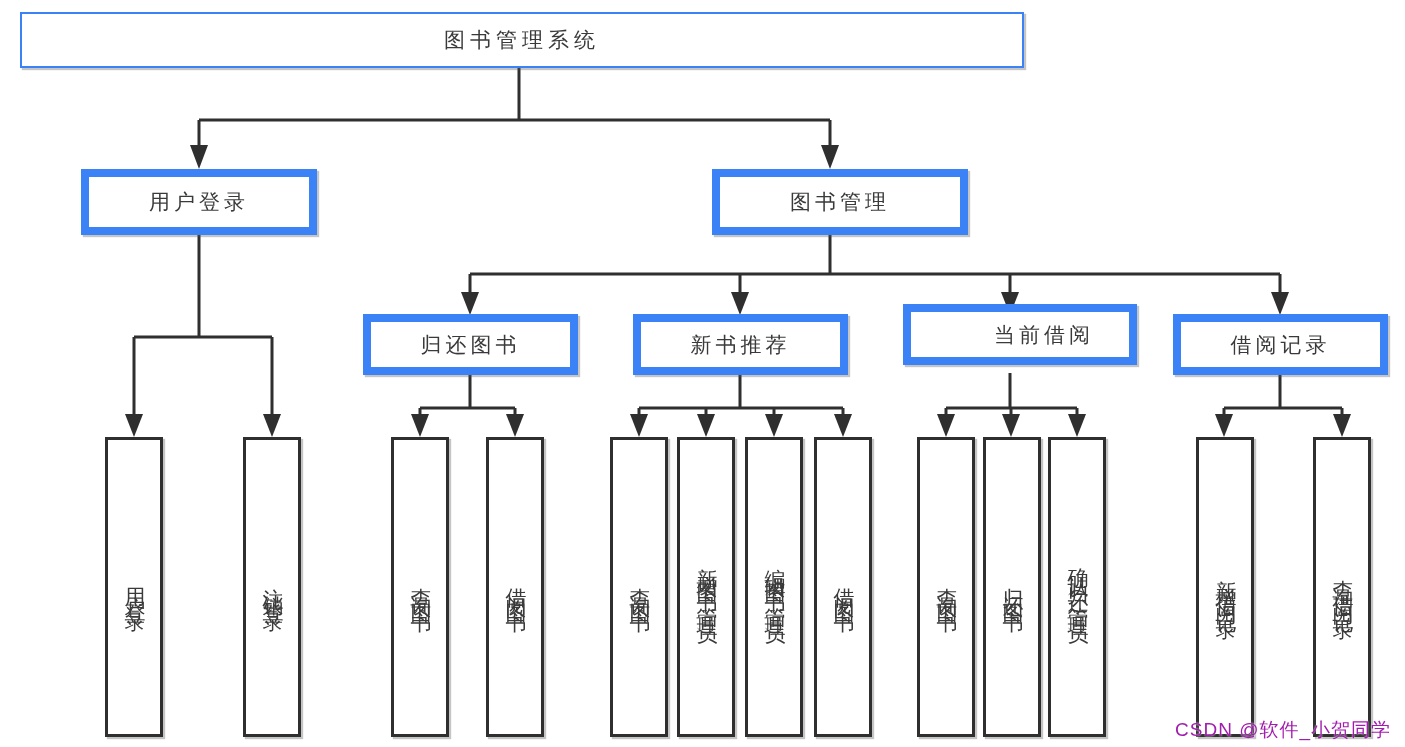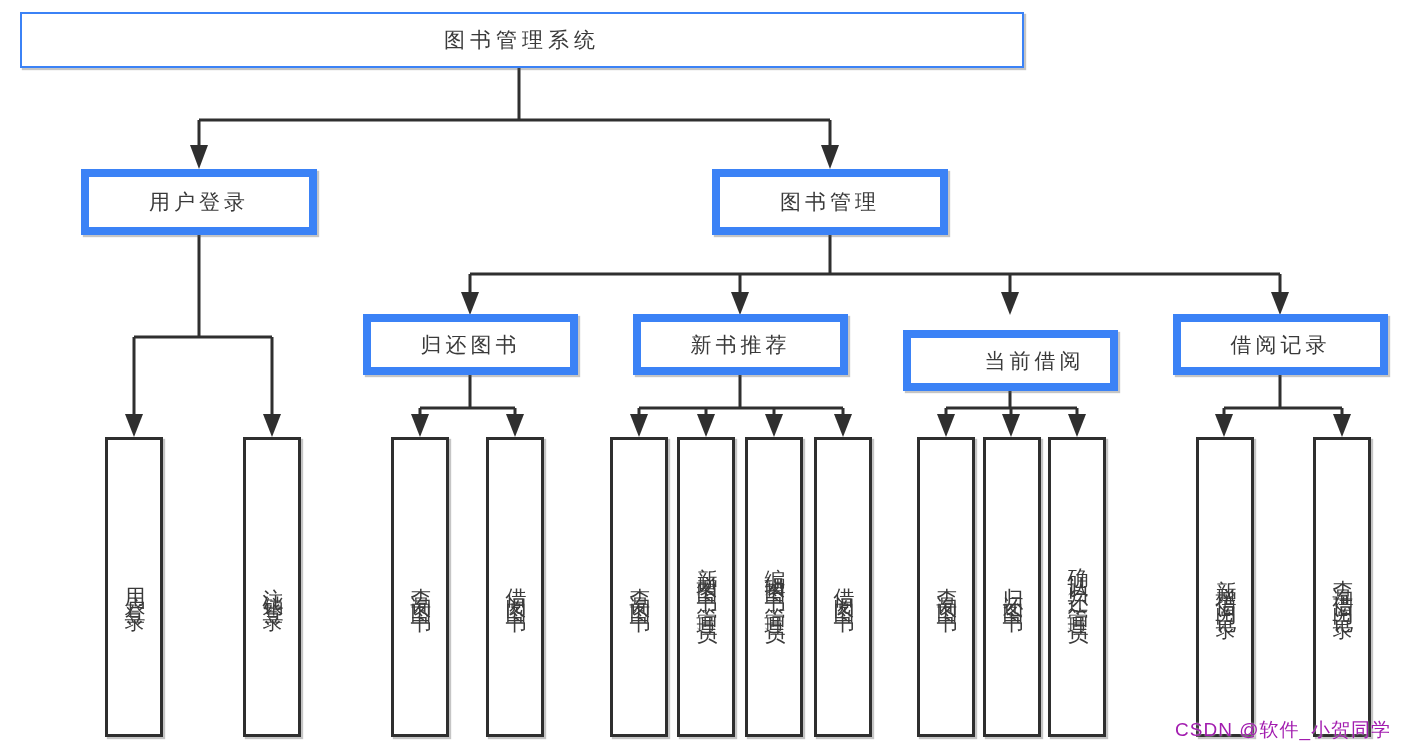--- a/index.html
+++ b/index.html
@@ -91,25 +91,25 @@
       <path d="M1068 414 L1086 414 L1077 437 Z"></path>
 
       <path d="M1215 414 L1233 414 L1224 437 Z"></path>
       <path d="M1333 414 L1351 414 L1342 437 Z"></path>
     </g>
   </svg>
 
   <div class="node root" style="left:20px;top:12px;width:1004px;height:56px;">图书管理系统</div>
 
   <div class="node" style="left:81px;top:169px;width:236px;height:66px;">用户登录</div>
-  <div class="node" style="left:712px;top:169px;width:236px;height:66px;text-align:center;">图书管理</div>
+  <div class="node" style="left:712px;top:169px;width:256px;height:66px;text-align:center;">图书管理</div>
 
   <div class="node" style="left:363px;top:314px;width:215px;height:61px;">归还图书</div>
   <div class="node" style="left:633px;top:314px;width:215px;height:61px;">新书推荐</div>
-  <div class="node" style="left:903px;top:330px;width:215px;height:61px;padding-left:48px;">当前借阅</div>
+  <div class="node" style="left:903px;top:304px;width:234px;height:61px;padding-left:48px;">当前借阅</div>
   <div class="node" style="left:1173px;top:314px;width:215px;height:61px;">借阅记录</div>
 
   <div class="leaf" style="left:105px;">用户登录</div>
   <div class="leaf" style="left:243px;">注销登录</div>
 
   <div class="leaf" style="left:391px;">查询图书</div>
   <div class="leaf" style="left:486px;">借阅图书</div>
 
   <div class="leaf" style="left:610px;">查询图书</div>
   <div class="leaf" style="left:677px;">新增图书（管理员）</div>

